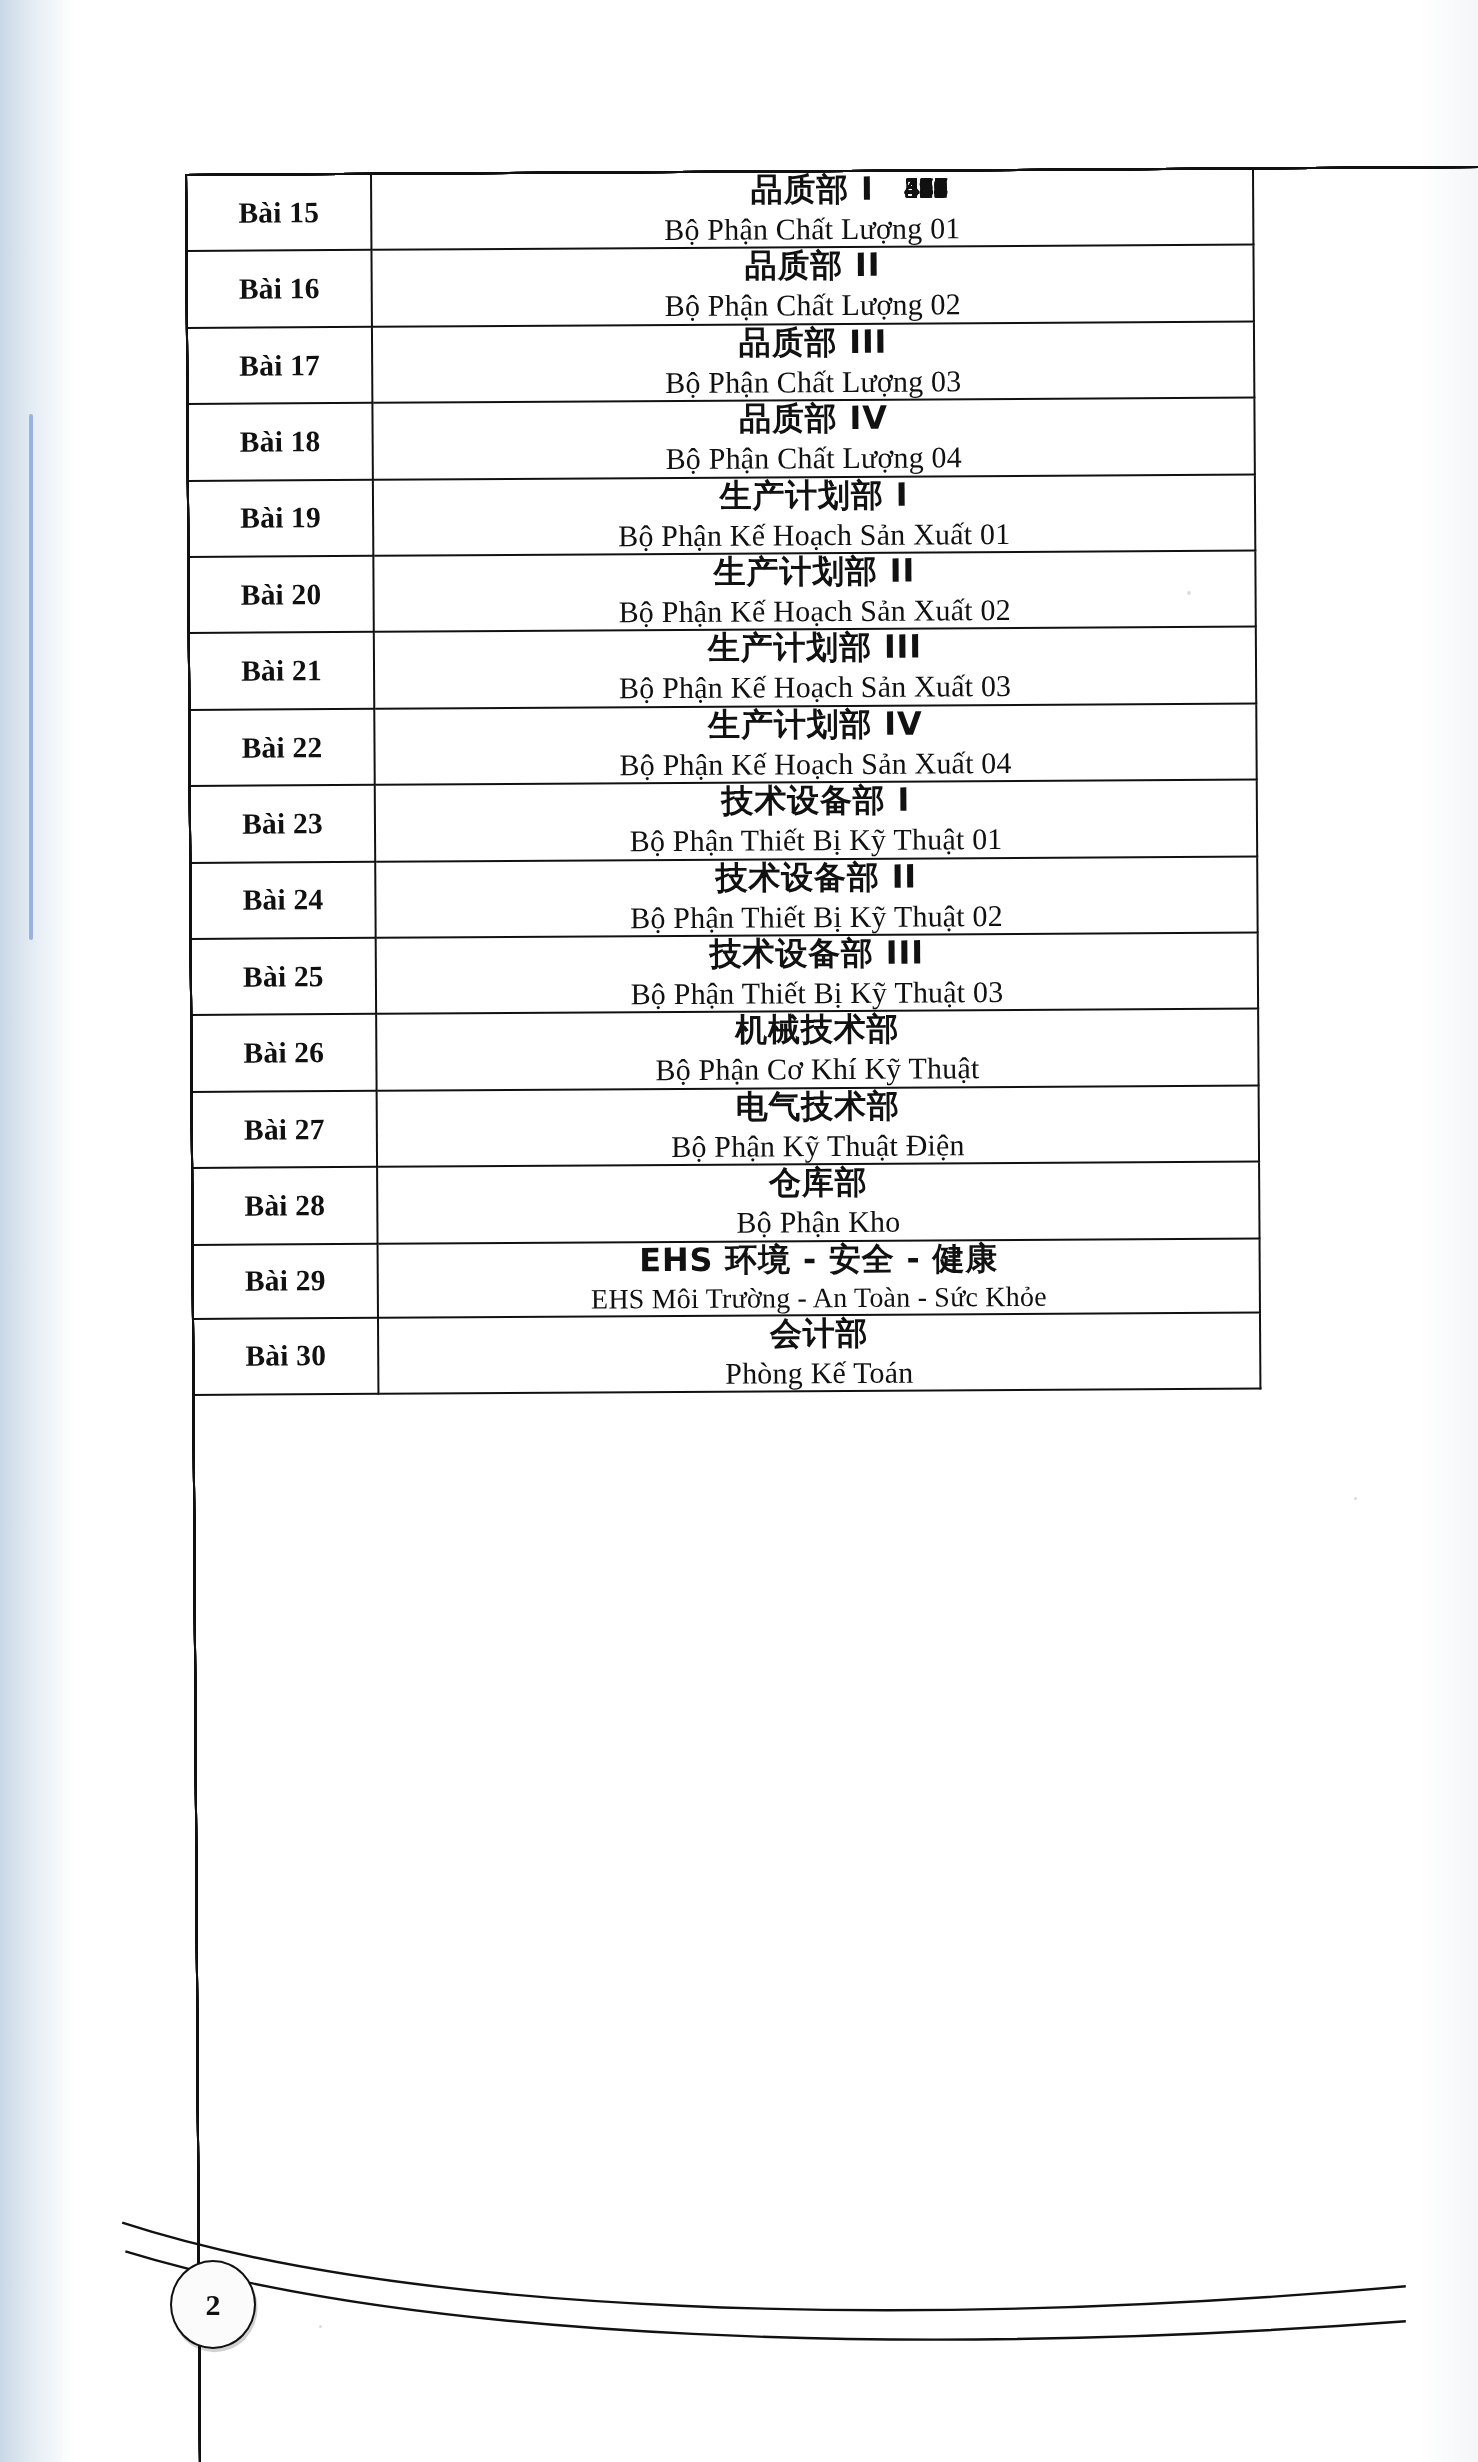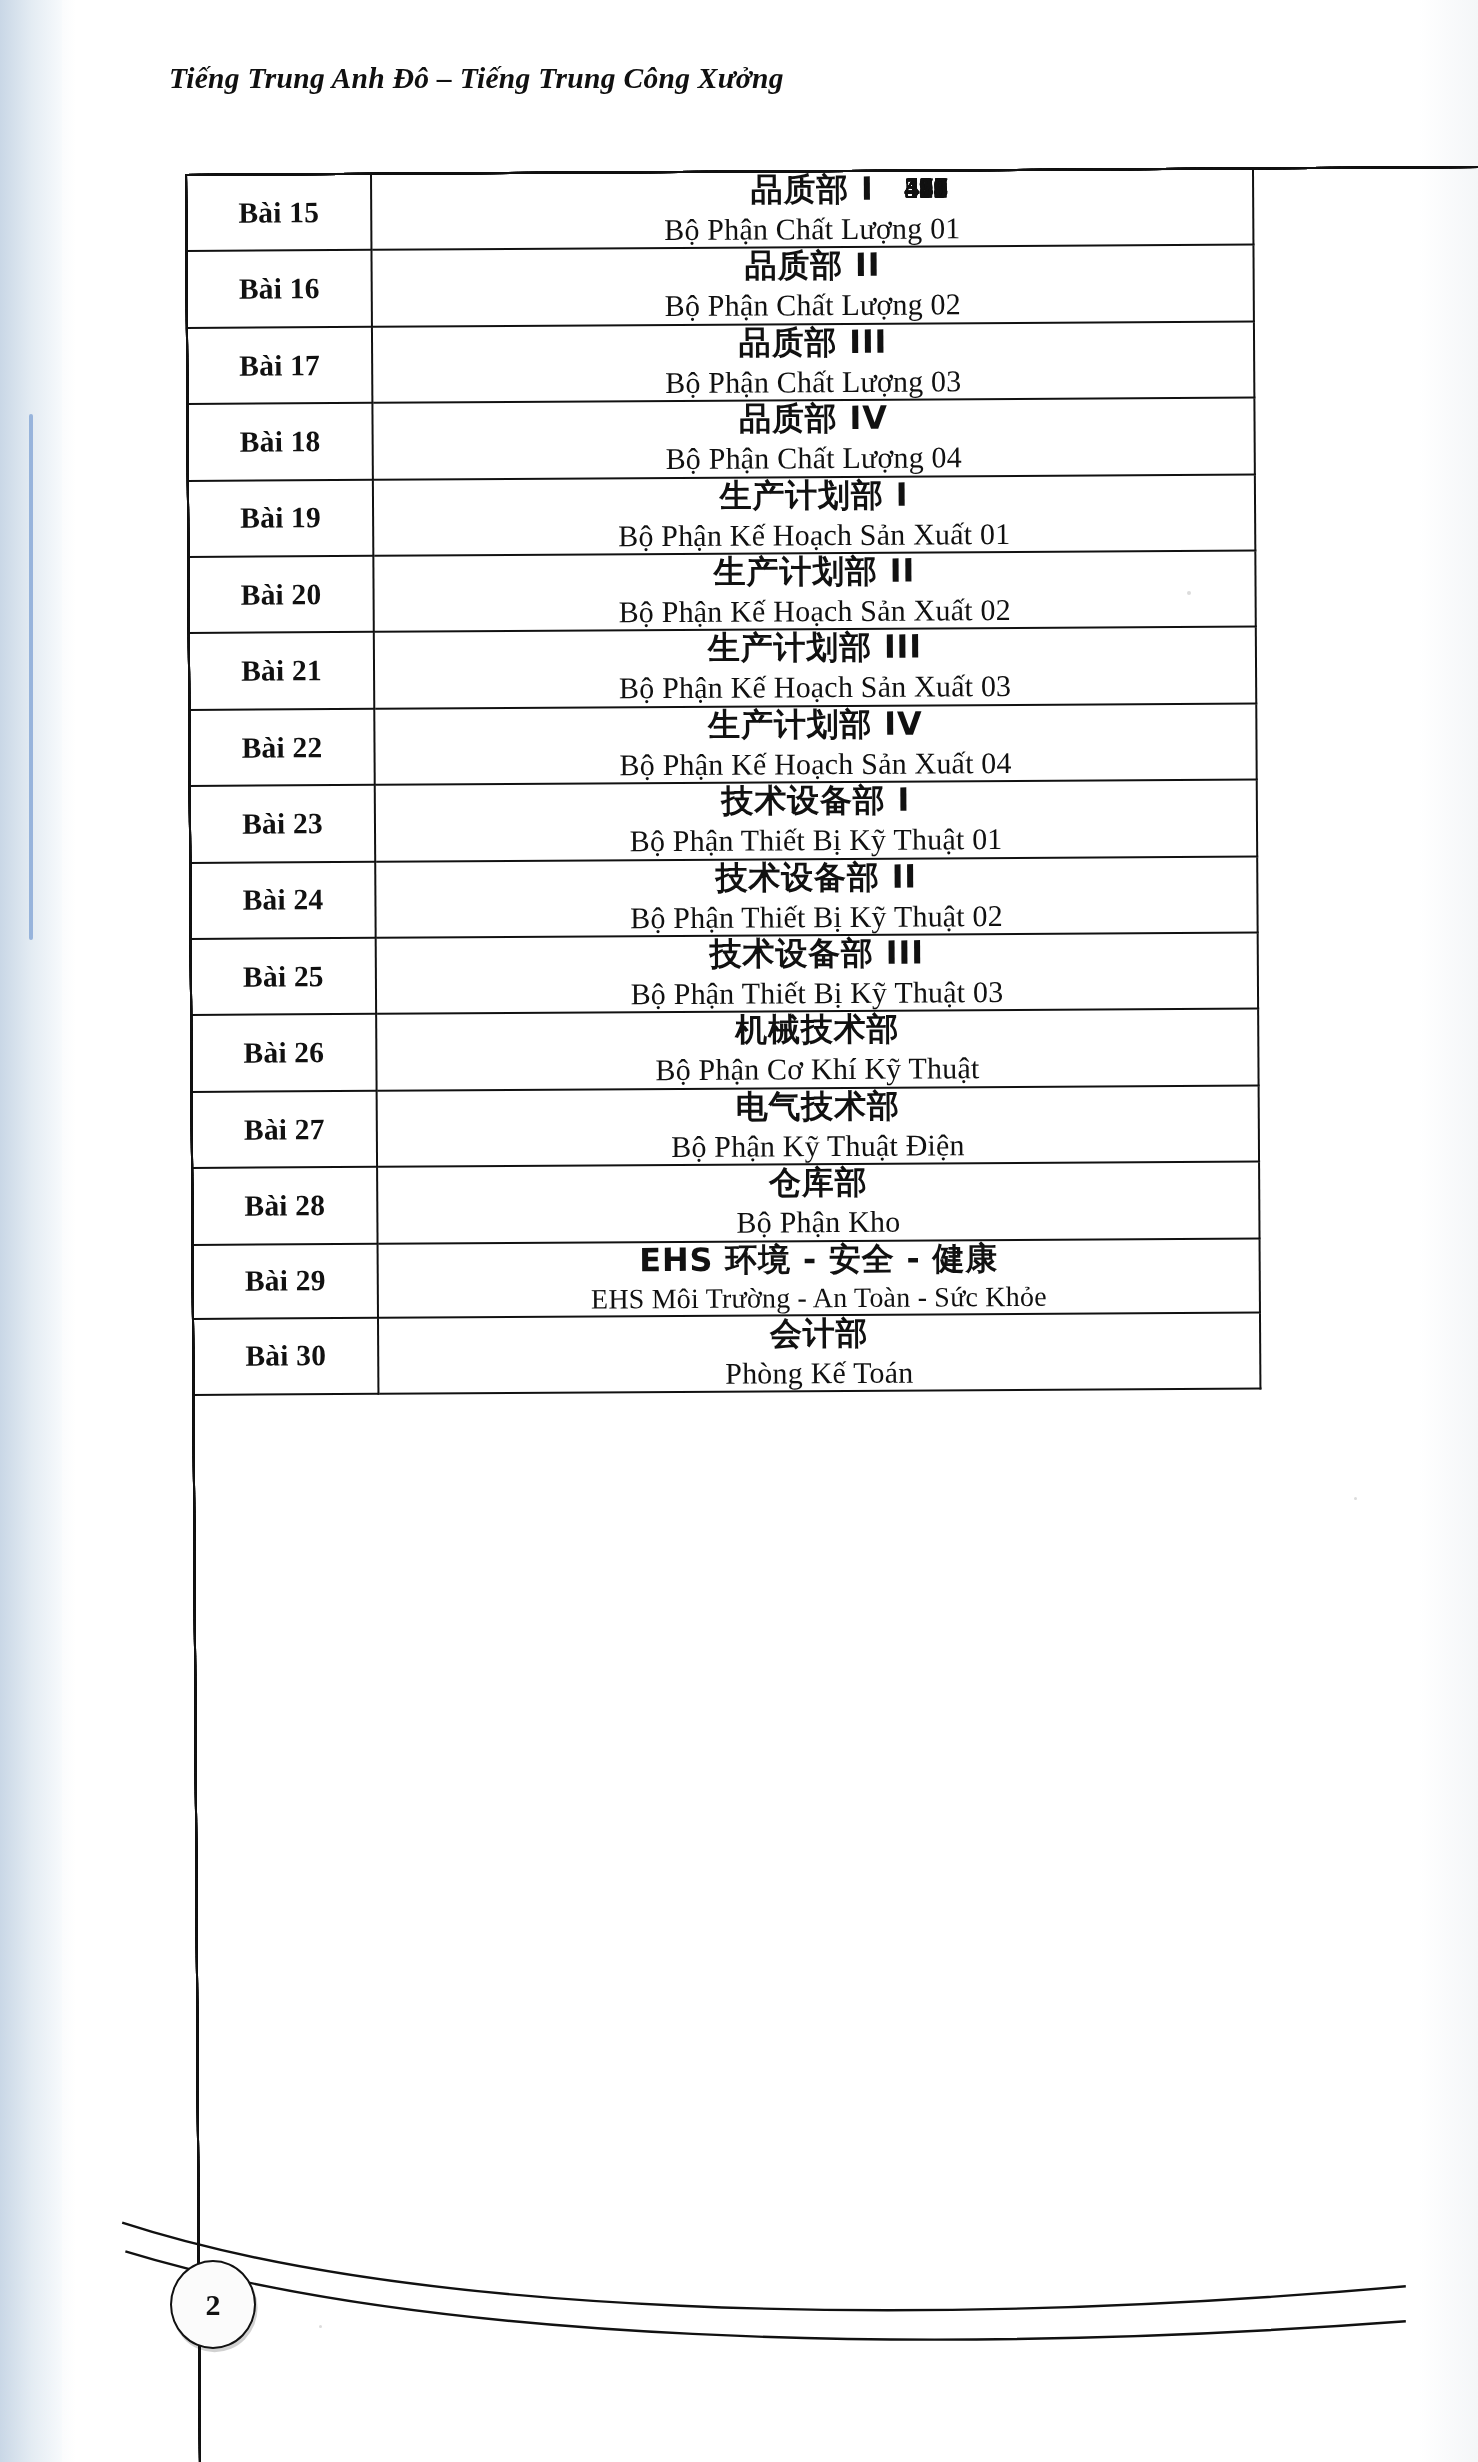--- a/index.html
+++ b/index.html
@@ -159,21 +159,20 @@
 </style>
 </head>
 <body>
 
 <div class="scan"></div>
 <div class="left-strip"></div>
 <div class="left-blue-line"></div>
 
 <div class="page">
 
-  <div class="running-head">Tiếng Trung Anh Đô – Tiếng Trung Công Xưởng</div>
 
   <div class="table-wrap">
     <table class="toc">
       <colgroup>
         <col class="c-lesson">
         <col class="c-title">
         <col class="c-page">
       </colgroup>
       <tbody id="toc-body">
           <tr>

